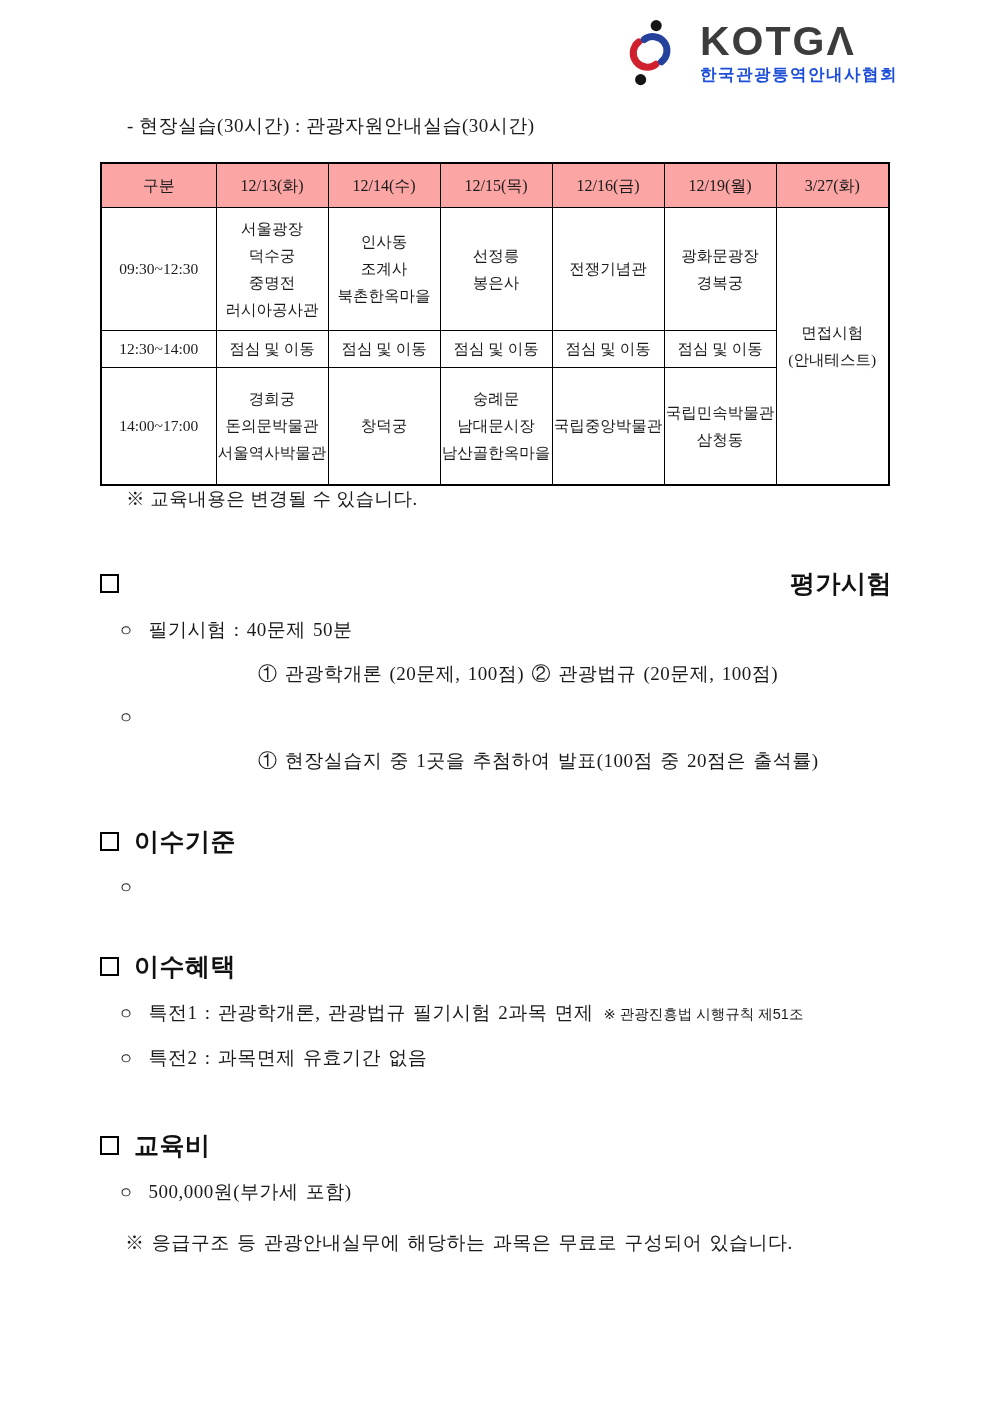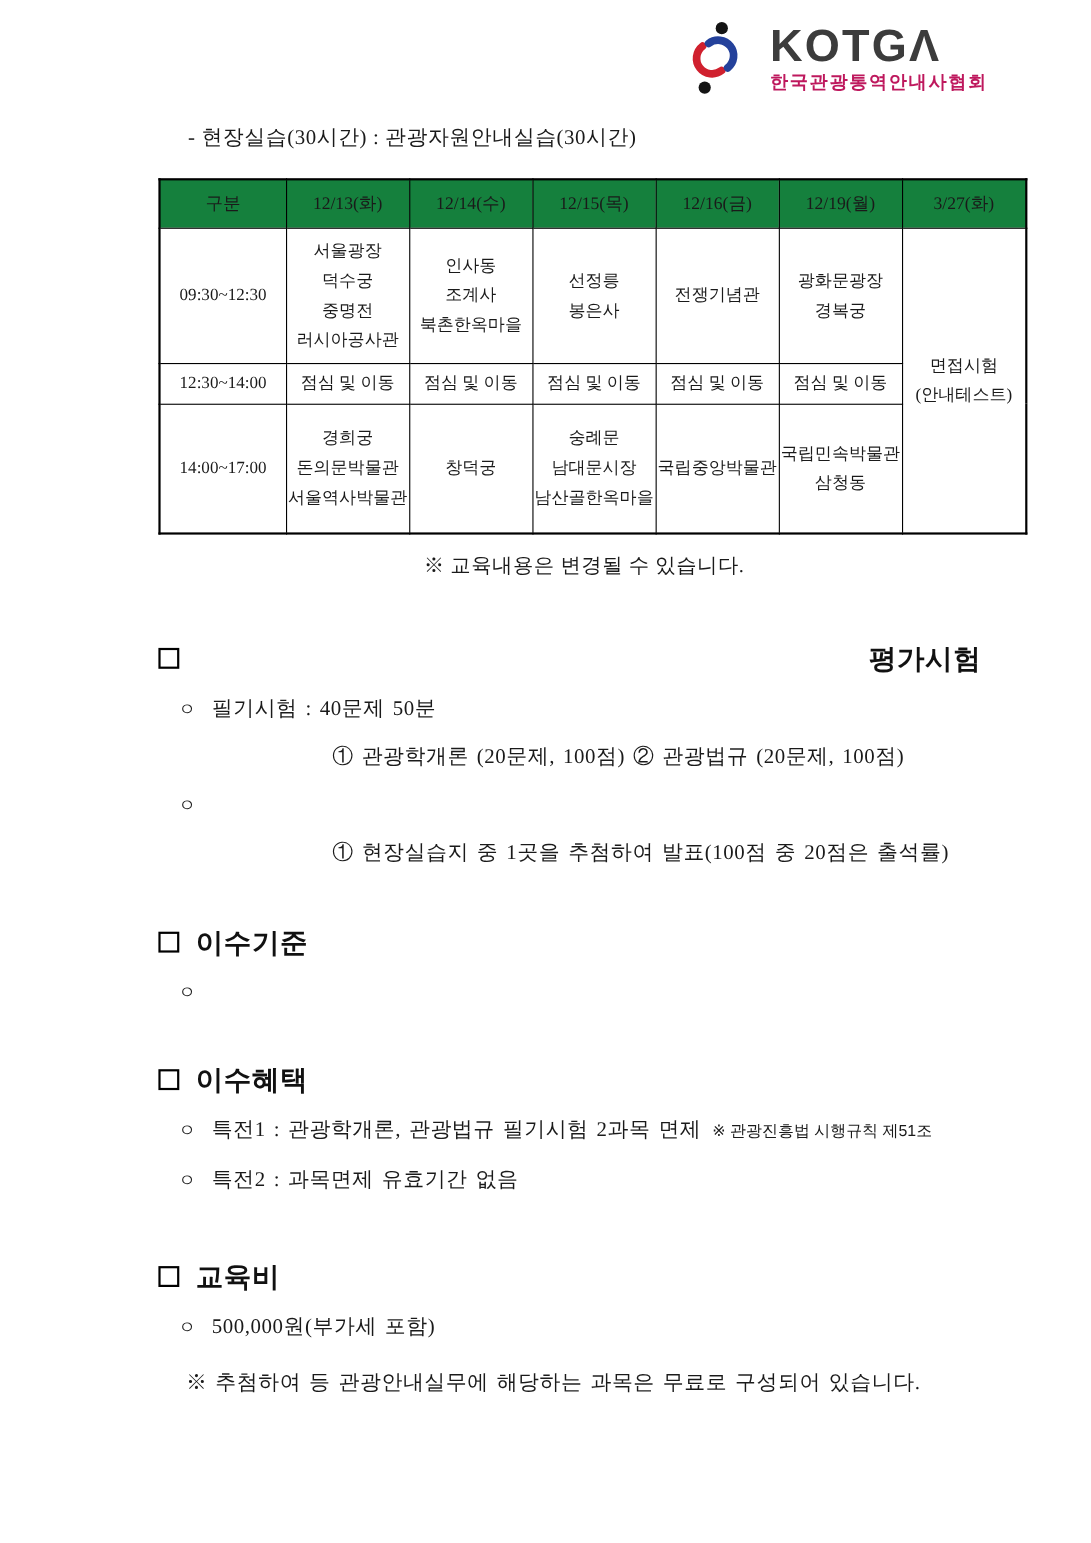--- a/index.html
+++ b/index.html
@@ -5,21 +5,20 @@
   * { margin: 0; padding: 0; box-sizing: border-box; }
   html, body { background: #ffffff; }
   .page {
     position: relative;
     width: 992px;
     height: 1403px;
     background: #ffffff;
     font-family: "Liberation Serif", "DejaVu Serif", serif;
     color: #1a1a1a;
     overflow: hidden;
-    padding-left: 44px;
   }
 
   
   .logo {
     position: absolute;
     top: 16px;
     right: 94px;
     display: flex;
     align-items: center;
     gap: 12px;
@@ -32,21 +31,21 @@
     font-size: 41px;
     line-height: 42px;
     letter-spacing: 2px;
     color: #3c3c3c;
   }
   .logo-sub {
     font-family: "Liberation Sans", "DejaVu Sans", sans-serif;
     font-weight: 700;
     font-size: 16.5px;
     letter-spacing: 1.5px;
-    color: #be185d;
+    color: #1d4ed8;
     margin-top: 2px;
   }
 
   
   .content { padding: 112px 100px 0 100px; }
 
   .intro-line {
     font-size: 19px;
     line-height: 28px;
     padding-left: 27px;
@@ -64,33 +63,31 @@
   table.schedule th, table.schedule td {
     border: 1px solid #000;
     text-align: center;
     vertical-align: middle;
     font-weight: normal;
     font-size: 15.5px;
     line-height: 27px;
     white-space: pre-line;
     padding: 2px 1px;
   }
-  table.schedule th { background: #15803d; height: 44px; font-size: 16px; }
+  table.schedule th { background: #fca5a5; height: 44px; font-size: 16px; }
   tr.row-am  td { height: 123px; }
   tr.row-mid td { height: 37px; }
   tr.row-pm  td { height: 118px; }
   td.time-cell { font-size: 16px; letter-spacing: 0; }
   td.merged-cell { font-size: 16px; }
 
   .table-note {
-    margin-top: 15px;
     padding-left: 26px;
     font-size: 18.5px;
     letter-spacing: 0.5px;
-    text-align: center;
   }
 
   
   .section-heading {
     display: flex;
     align-items: center;
     font-family: "Liberation Sans", "DejaVu Sans", sans-serif;
     font-weight: 700;
     font-size: 25px;
     letter-spacing: 0.5px;
@@ -270,16 +267,16 @@
     </div>
 
     <div class="section-heading sec-fee">
       <span class="square-box"></span>
       <span>교육비</span>
     </div>
     <div class="item-line">
       <span class="item-bullet">ㅇ</span>
       <span>500,000원(부가세 포함)</span>
     </div>
-    <div class="fee-note">※ 추첨하여 등 관광안내실무에 해당하는 과목은 무료로 구성되어 있습니다.</div>
+    <div class="fee-note">※ 응급구조 등 관광안내실무에 해당하는 과목은 무료로 구성되어 있습니다.</div>
 
   </div>
 </div>
 
 </body></html>

